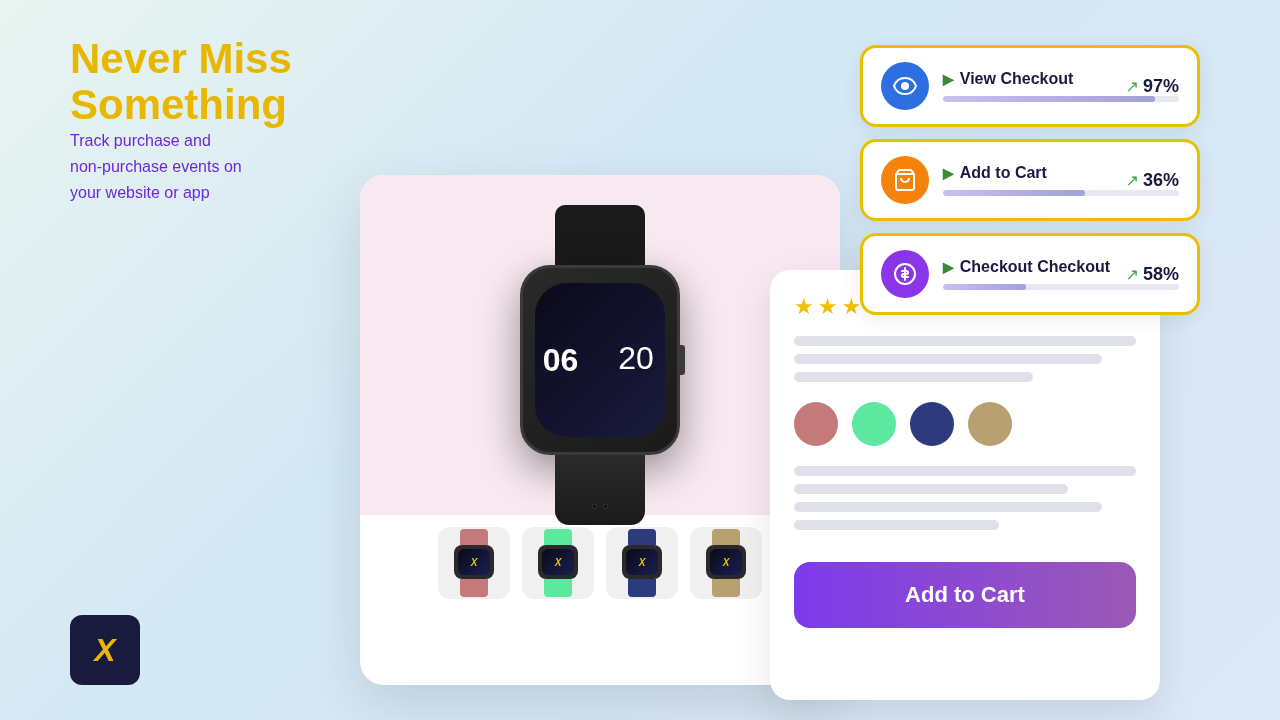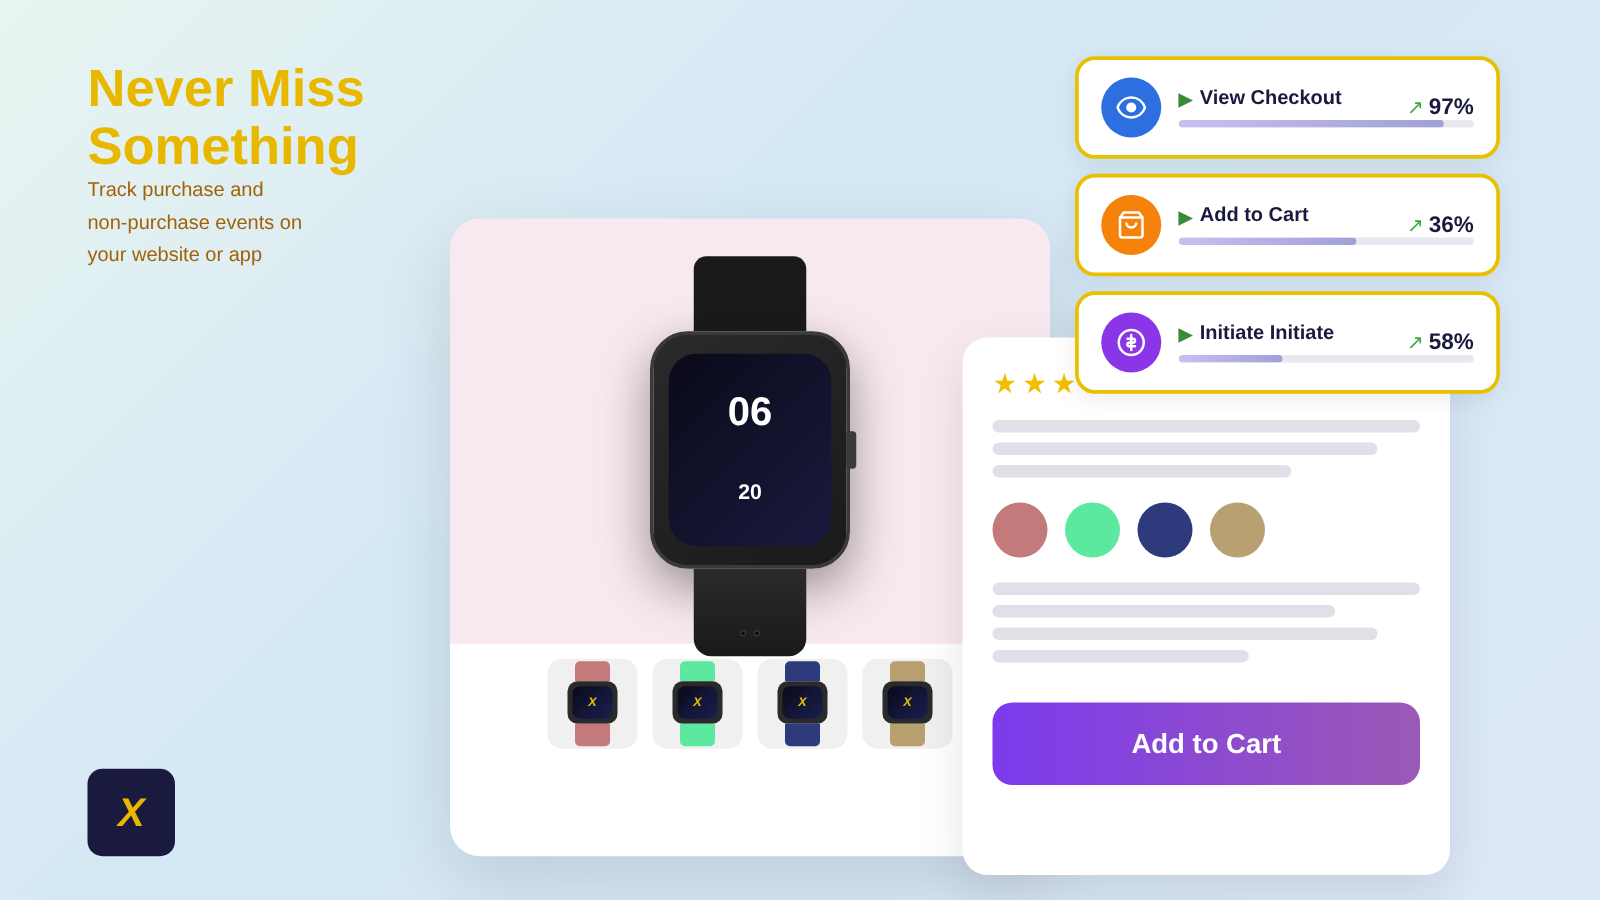--- a/index.html
+++ b/index.html
@@ -9,42 +9,42 @@
       overflow: hidden;
       background: linear-gradient(135deg, #e8f4f0 0%, #d8eaf5 50%, #e0ecf8 100%);
       font-family: 'Arial', sans-serif;
       position: relative;
     }
 
     
     .left-section {
       position: absolute;
       left: 70px;
-      top: 48px;
+      top: 36px;
       width: 340px;
     }
 
     .headline-yellow {
       font-size: 42px;
       font-weight: 700;
       color: #e8b800;
       line-height: 1.1;
     }
 
     .headline-dark {
       font-size: 58px;
       font-weight: 900;
       color: #1a1a3e;
       line-height: 1.0;
       margin-bottom: 20px;
     }
 
     .subtitle {
       font-size: 16px;
-      color: #a16207;
+      color: #6d28d9;
       line-height: 1.6;
     }
 
     
     .logo {
       position: absolute;
       left: 70px;
       bottom: 35px;
       width: 70px;
       height: 70px;
@@ -104,23 +104,23 @@
       border: 3px solid #3a3a3a;
     }
 
     .watch-screen {
       position: absolute;
       top: 15px;
       left: 12px;
       right: 12px;
       bottom: 15px;
       background: linear-gradient(135deg, #0a0a1a, #1a1a3e);
-      border-radius: 22px;
-      display: flex;
-      flex-direction: column;
+      border-radius: 32px;
+      display: flex;
+      flex-direction: row;
       align-items: center;
       justify-content: center;
       overflow: hidden;
       gap: 40px;
     }
 
     .watch-date {
       font-size: 7px;
       color: #aaa;
       letter-spacing: 1px;
@@ -128,22 +128,22 @@
     }
 
     .watch-time-big {
       font-size: 32px;
       font-weight: 700;
       color: white;
       line-height: 1;
     }
 
     .watch-time-min {
-      font-size: 17px;
-      font-weight: 700;
+      font-size: 32px;
+      font-weight: 400;
       color: white;
       line-height: 1;
       margin-bottom: 4px;
       text-align: right;
     }
 
     .watch-bpm {
       font-size: 8px;
       color: #ff6b8a;
       display: flex;
@@ -572,21 +572,21 @@
   <div class="event-card highlighted">
     <div class="event-icon icon-purple">
       <svg width="24" height="24" viewBox="0 0 24 24" fill="none">
         <circle cx="12" cy="12" r="10" stroke="white" stroke-width="2"></circle>
         <path d="M12 6v12M9 9h4.5a1.5 1.5 0 010 3H10.5a1.5 1.5 0 000 3H15" stroke="white" stroke-width="2" stroke-linecap="round"></path>
       </svg>
     </div>
     <div class="event-content">
       <div class="event-label">
         <span class="event-arrow">▶</span>
-        <span class="event-name">Initiate Initiate</span>
+        <span class="event-name">Checkout Checkout</span>
       </div>
       <div class="event-progress">
         <div class="event-bar" style="width:35%;"></div>
       </div>
     </div>
     <div class="event-pct">
       <span class="pct-arrow">↗</span>
       <span class="pct-value">58%</span>
     </div>
   </div>

